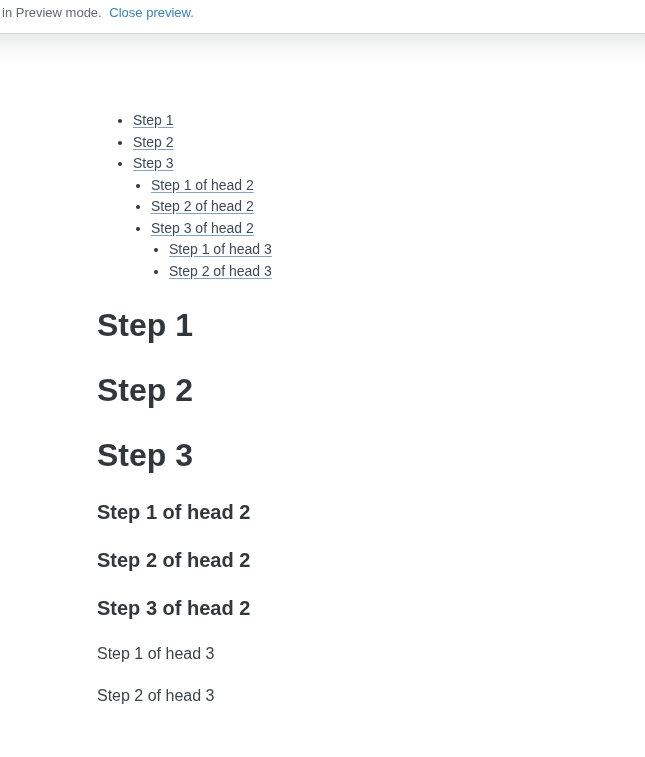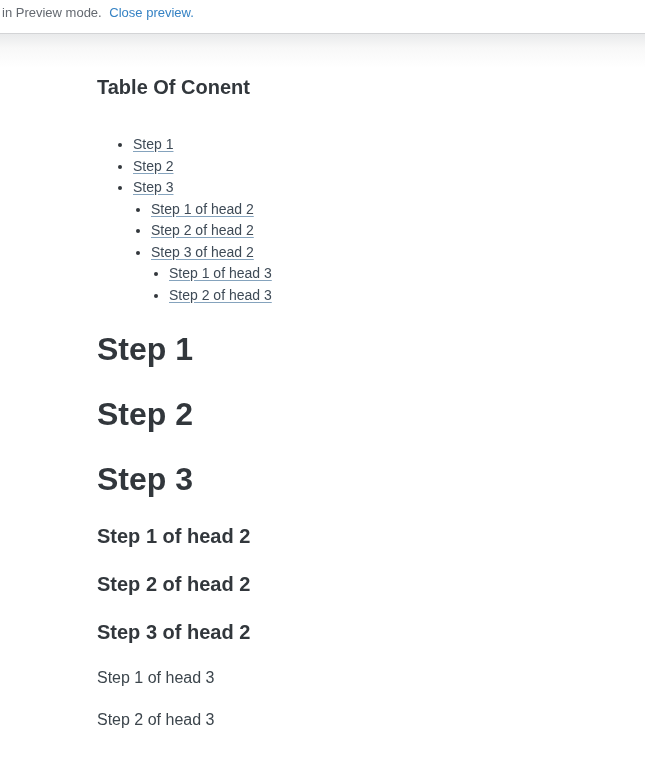--- a/index.html
+++ b/index.html
@@ -102,21 +102,20 @@
 <body>
 
 <div class="preview-bar">
   <span>in Preview mode.</span>
   <a href="#">Close preview.</a>
 </div>
 
 <div class="page">
   <div class="content">
 
-    <h4 class="toc-title">Table Of Conent</h4>
 
     <ul class="toc">
       <li>
         <a href="#" class="toc-link">Step 1</a>
       </li>
       <li>
         <a href="#" class="toc-link">Step 2</a>
       </li>
       <li>
         <a href="#" class="toc-link">Step 3</a>

